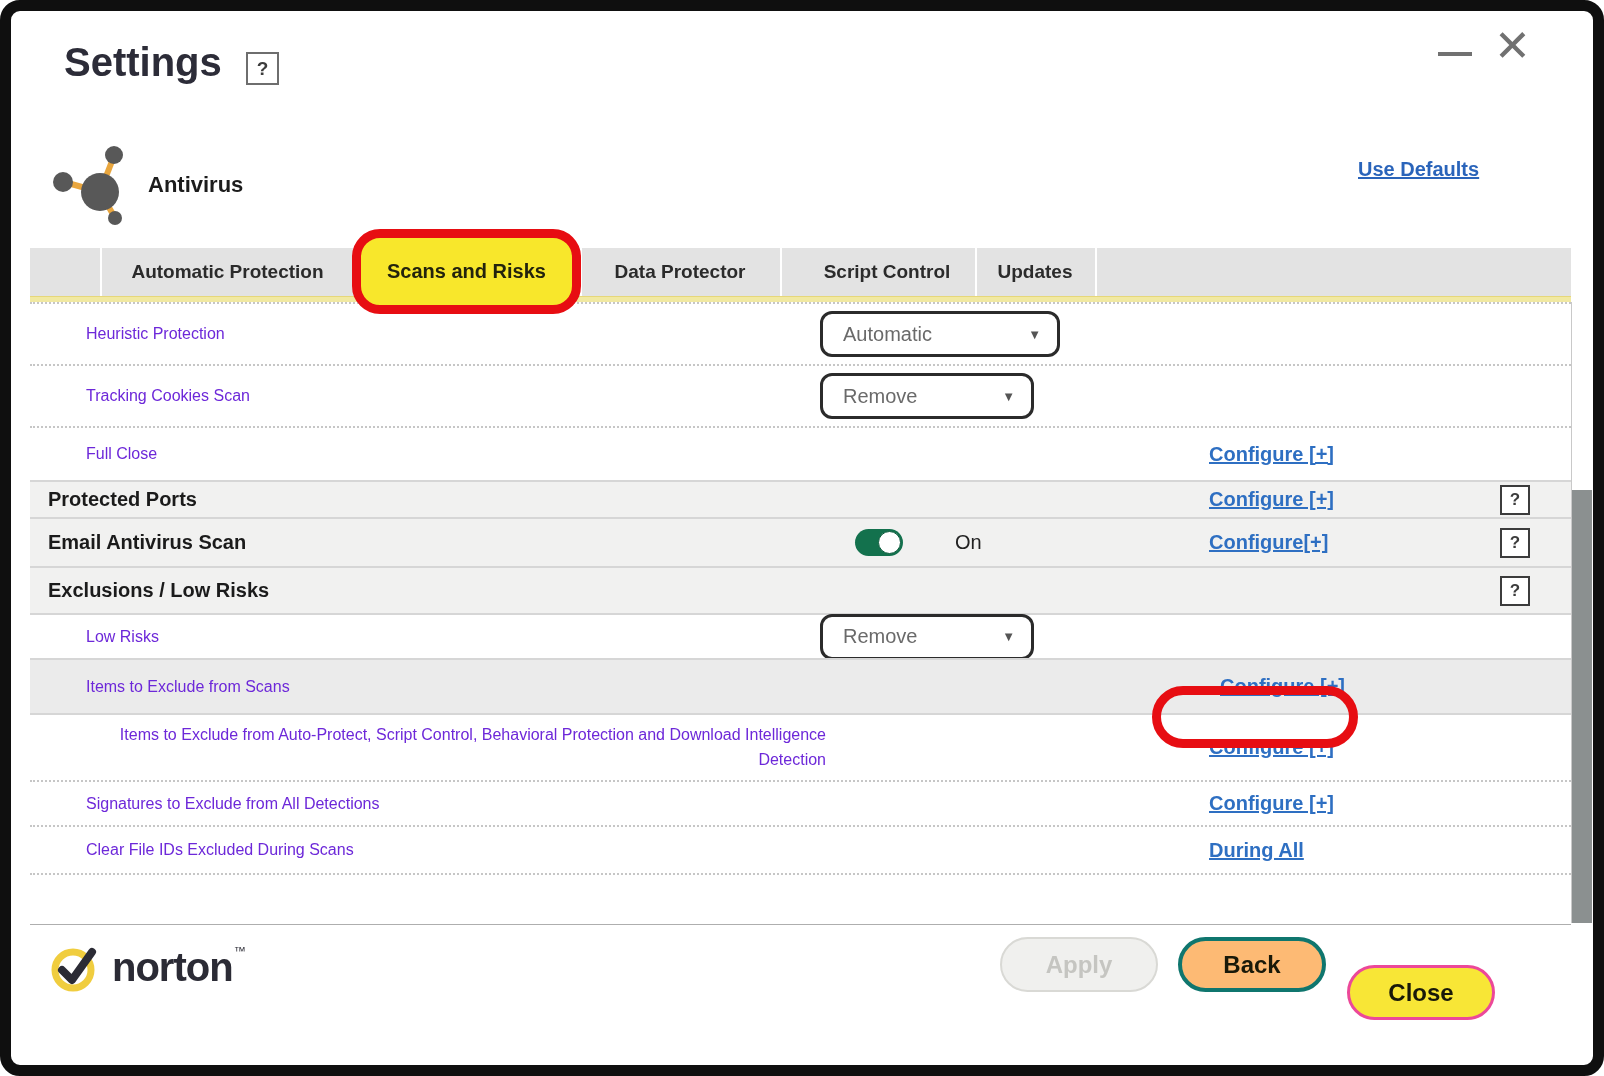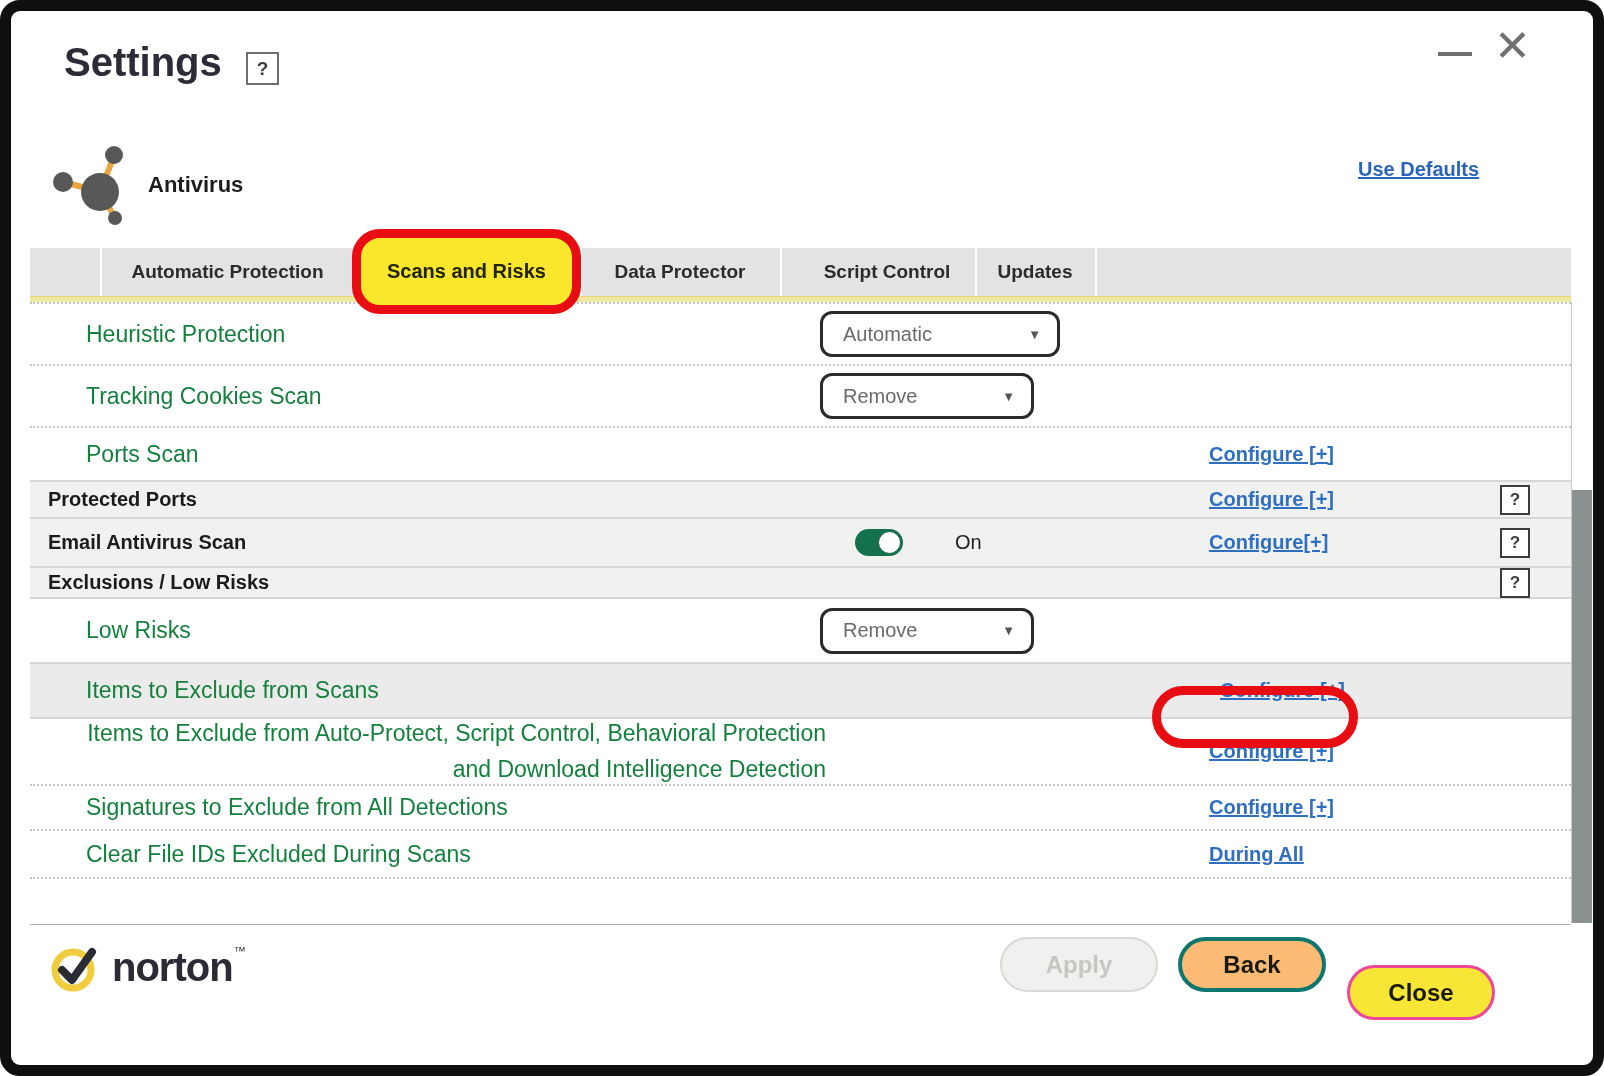--- a/index.html
+++ b/index.html
@@ -35,21 +35,21 @@
 
   
   .rows{position:absolute;left:30px;top:302px;width:1541px;}
   .row{position:relative;display:flex;align-items:center;box-sizing:border-box;background:#fff;}
   .row.gray{background:#f1f1f0;}
   .row.gray2{background:#ebebeb;}
   .dot-b{border-bottom:2px dotted #c6c6c6;}
   .dot-t{border-top:2px dotted #c6c6c6;}
   .sol-t{border-top:2px solid #d6d6d6;}
   .sol-b{border-bottom:2px solid #d6d6d6;}
-  .lbl{margin-left:56px;font-size:23px;color:#15803d;}
+  .lbl{margin-left:56px;font-size:16px;color:#6d28d9;}
   .lbl-head{margin-left:18px;font-size:20px;font-weight:700;color:#1b1b1b;}
   .lbl-wrap{width:740px;line-height:1.55;text-align:right;}
   .ctrl{position:absolute;left:790px;height:46px;box-sizing:border-box;border:3px solid #2b2b2b;
         border-radius:12px;background:#fff;display:flex;align-items:center;cursor:pointer;}
   .ctrl .val{margin-left:20px;font-size:20px;color:#6a6a6a;}
   .ctrl .caret{position:absolute;right:16px;font-size:13px;color:#555;}
   .dd-wide{width:240px;}
   .dd-narrow{width:214px;}
   .toggle{position:absolute;left:825px;width:48px;height:27px;border-radius:14px;background:#13714d;
           cursor:pointer;}
@@ -132,46 +132,46 @@
 
     <div class="row dot-b" style="height:62px">
       <span class="lbl">Tracking Cookies Scan</span>
       <div class="ctrl dd-narrow">
         <span class="val">Remove</span>
         <span class="caret">▼</span>
       </div>
     </div>
 
     <div class="row" style="height:52px">
-      <span class="lbl">Ports Scan</span>
+      <span class="lbl">Full Close</span>
       <a class="cfg">Configure [+]</a>
     </div>
 
     <div class="row gray sol-t" style="height:37px">
       <span class="lbl-head">Protected Ports</span>
       <a class="cfg">Configure [+]</a>
       <div class="helpbox">?</div>
     </div>
 
     <div class="row gray sol-t" style="height:49px">
       <span class="lbl-head">Email Antivirus Scan</span>
       <div class="toggle">
           <div class="knob"></div>
         </div>
       <span class="onlabel">On</span>
       <a class="cfg">Configure[+]</a>
       <div class="helpbox">?</div>
     </div>
 
-    <div class="row gray sol-t sol-b" style="height:33px">
+    <div class="row gray sol-t sol-b" style="height:49px">
       <span class="lbl-head">Exclusions / Low Risks</span>
       <div class="helpbox">?</div>
     </div>
 
-    <div class="row" style="height:63px">
+    <div class="row" style="height:43px">
       <span class="lbl">Low Risks</span>
       <div class="ctrl dd-narrow">
         <span class="val">Remove</span>
         <span class="caret">▼</span>
       </div>
     </div>
 
     <div class="row gray2 sol-t sol-b" style="height:57px">
       <span class="lbl">Items to Exclude from Scans</span>
       <a class="cfg" style="left:1190px">Configure [+]</a>

